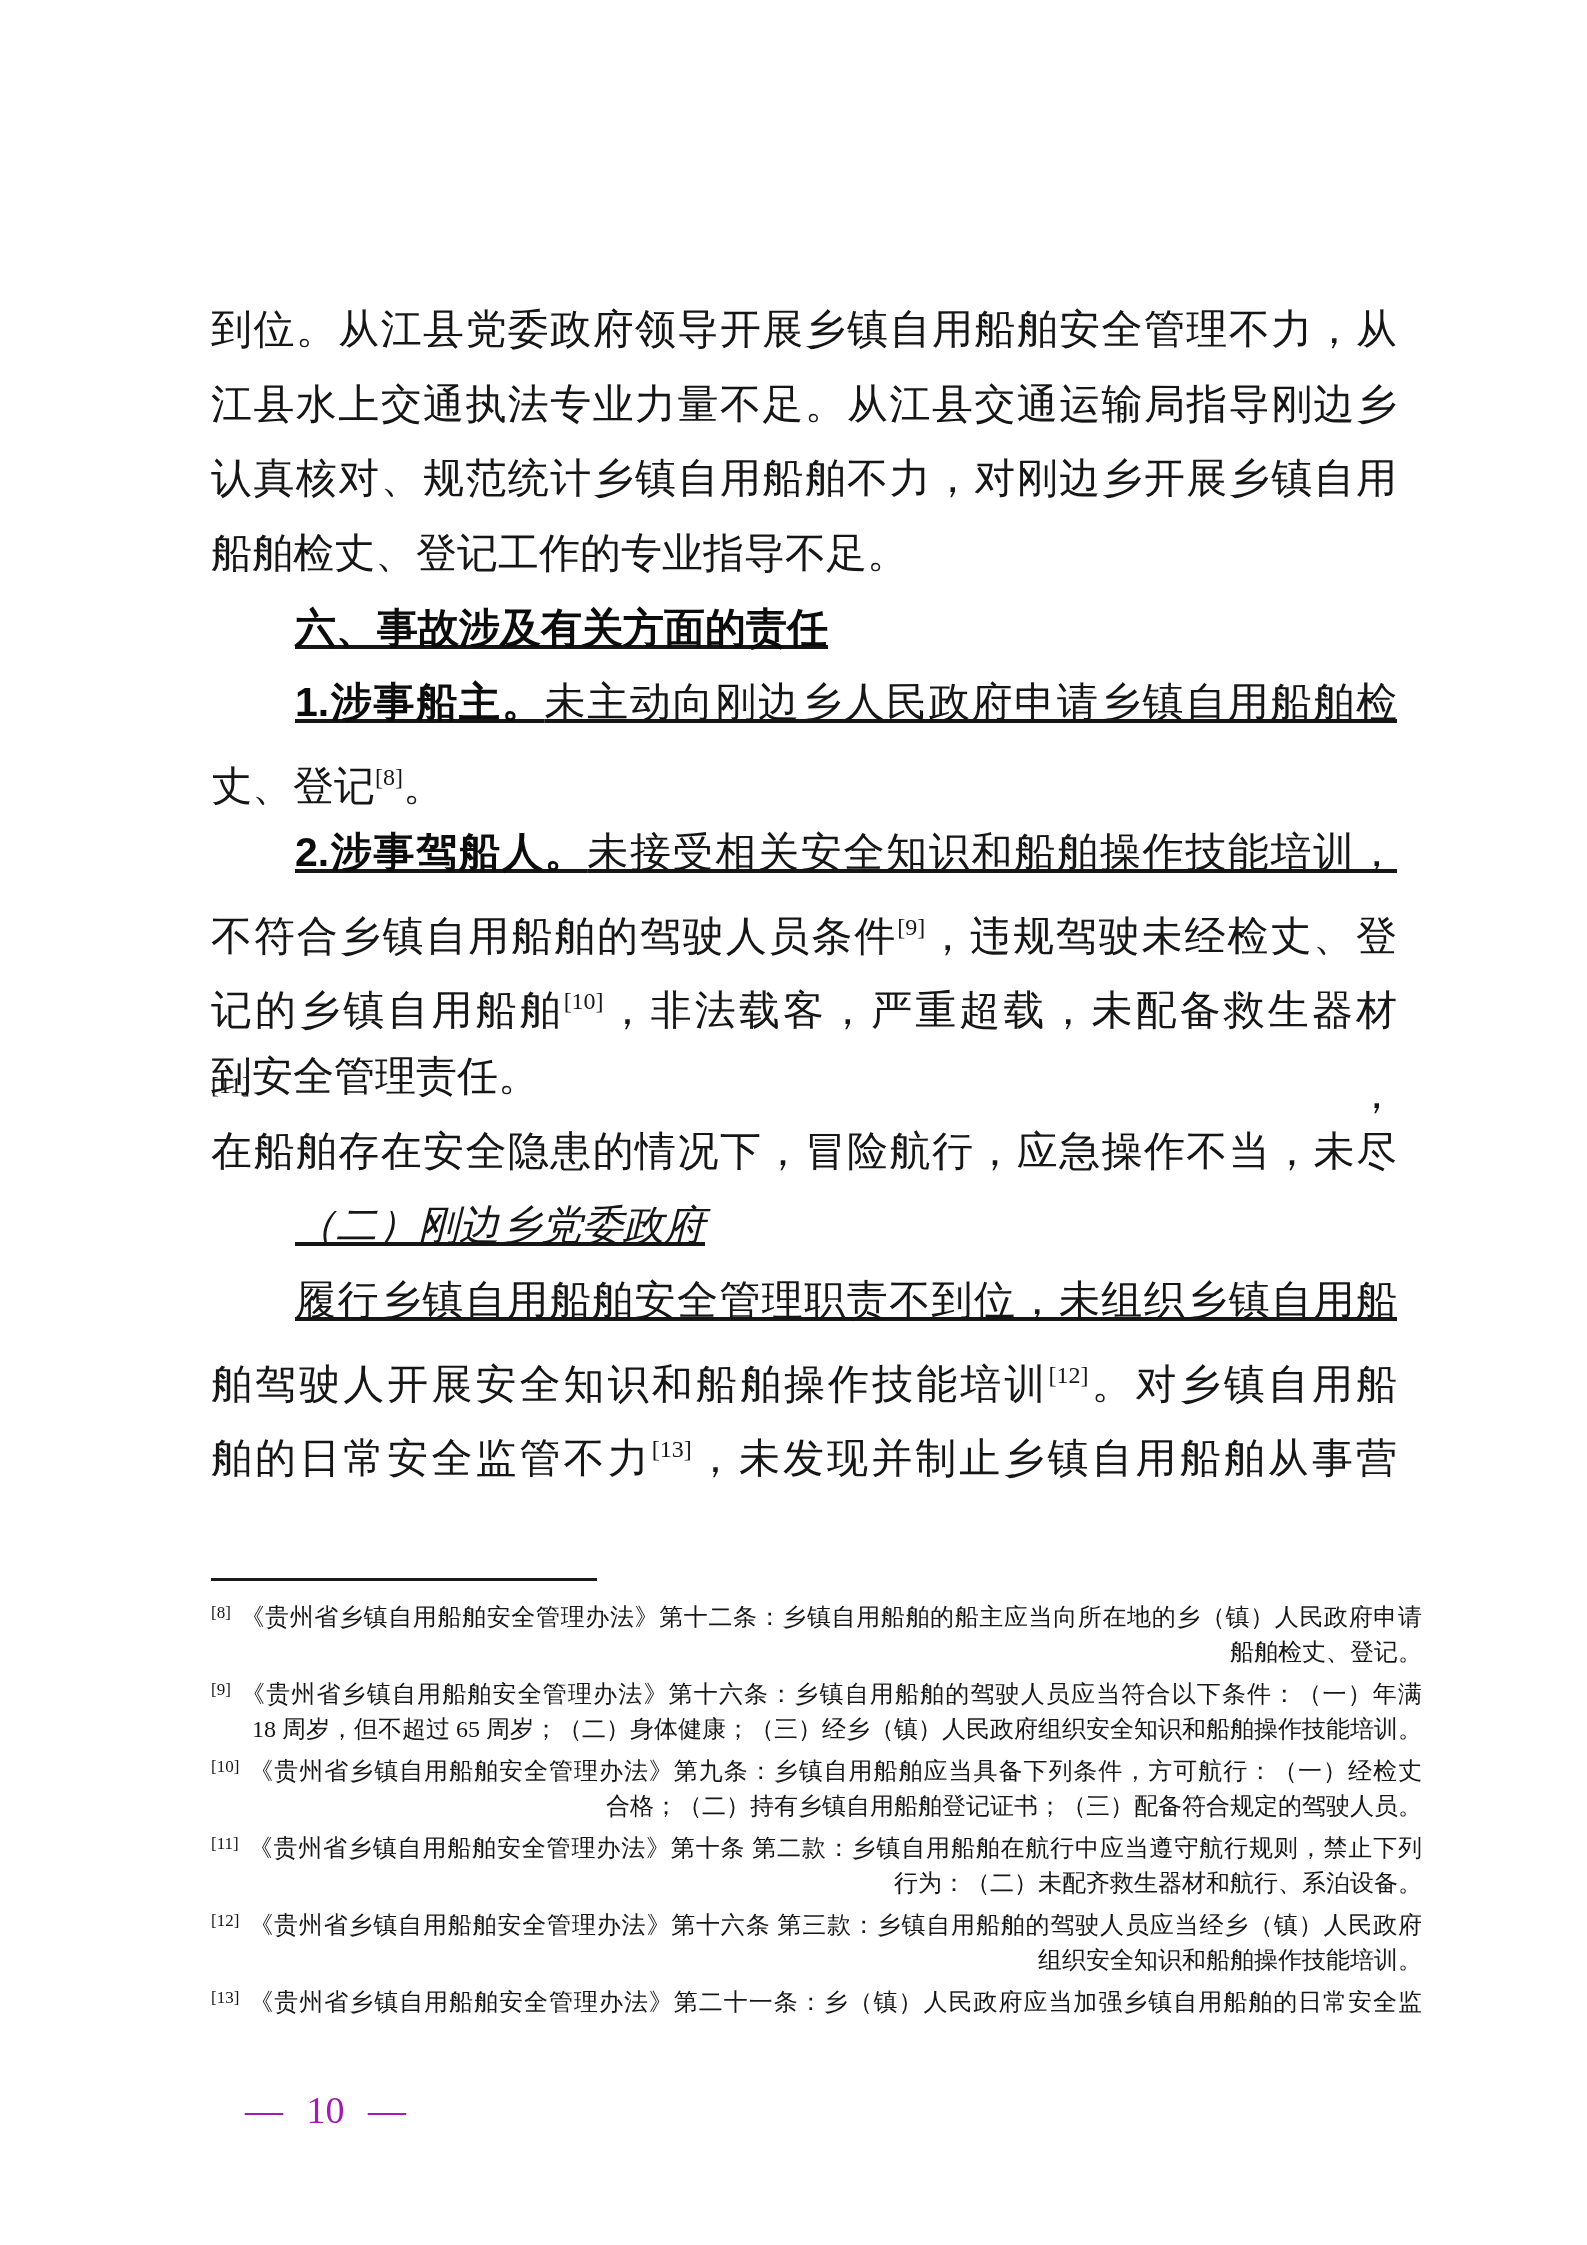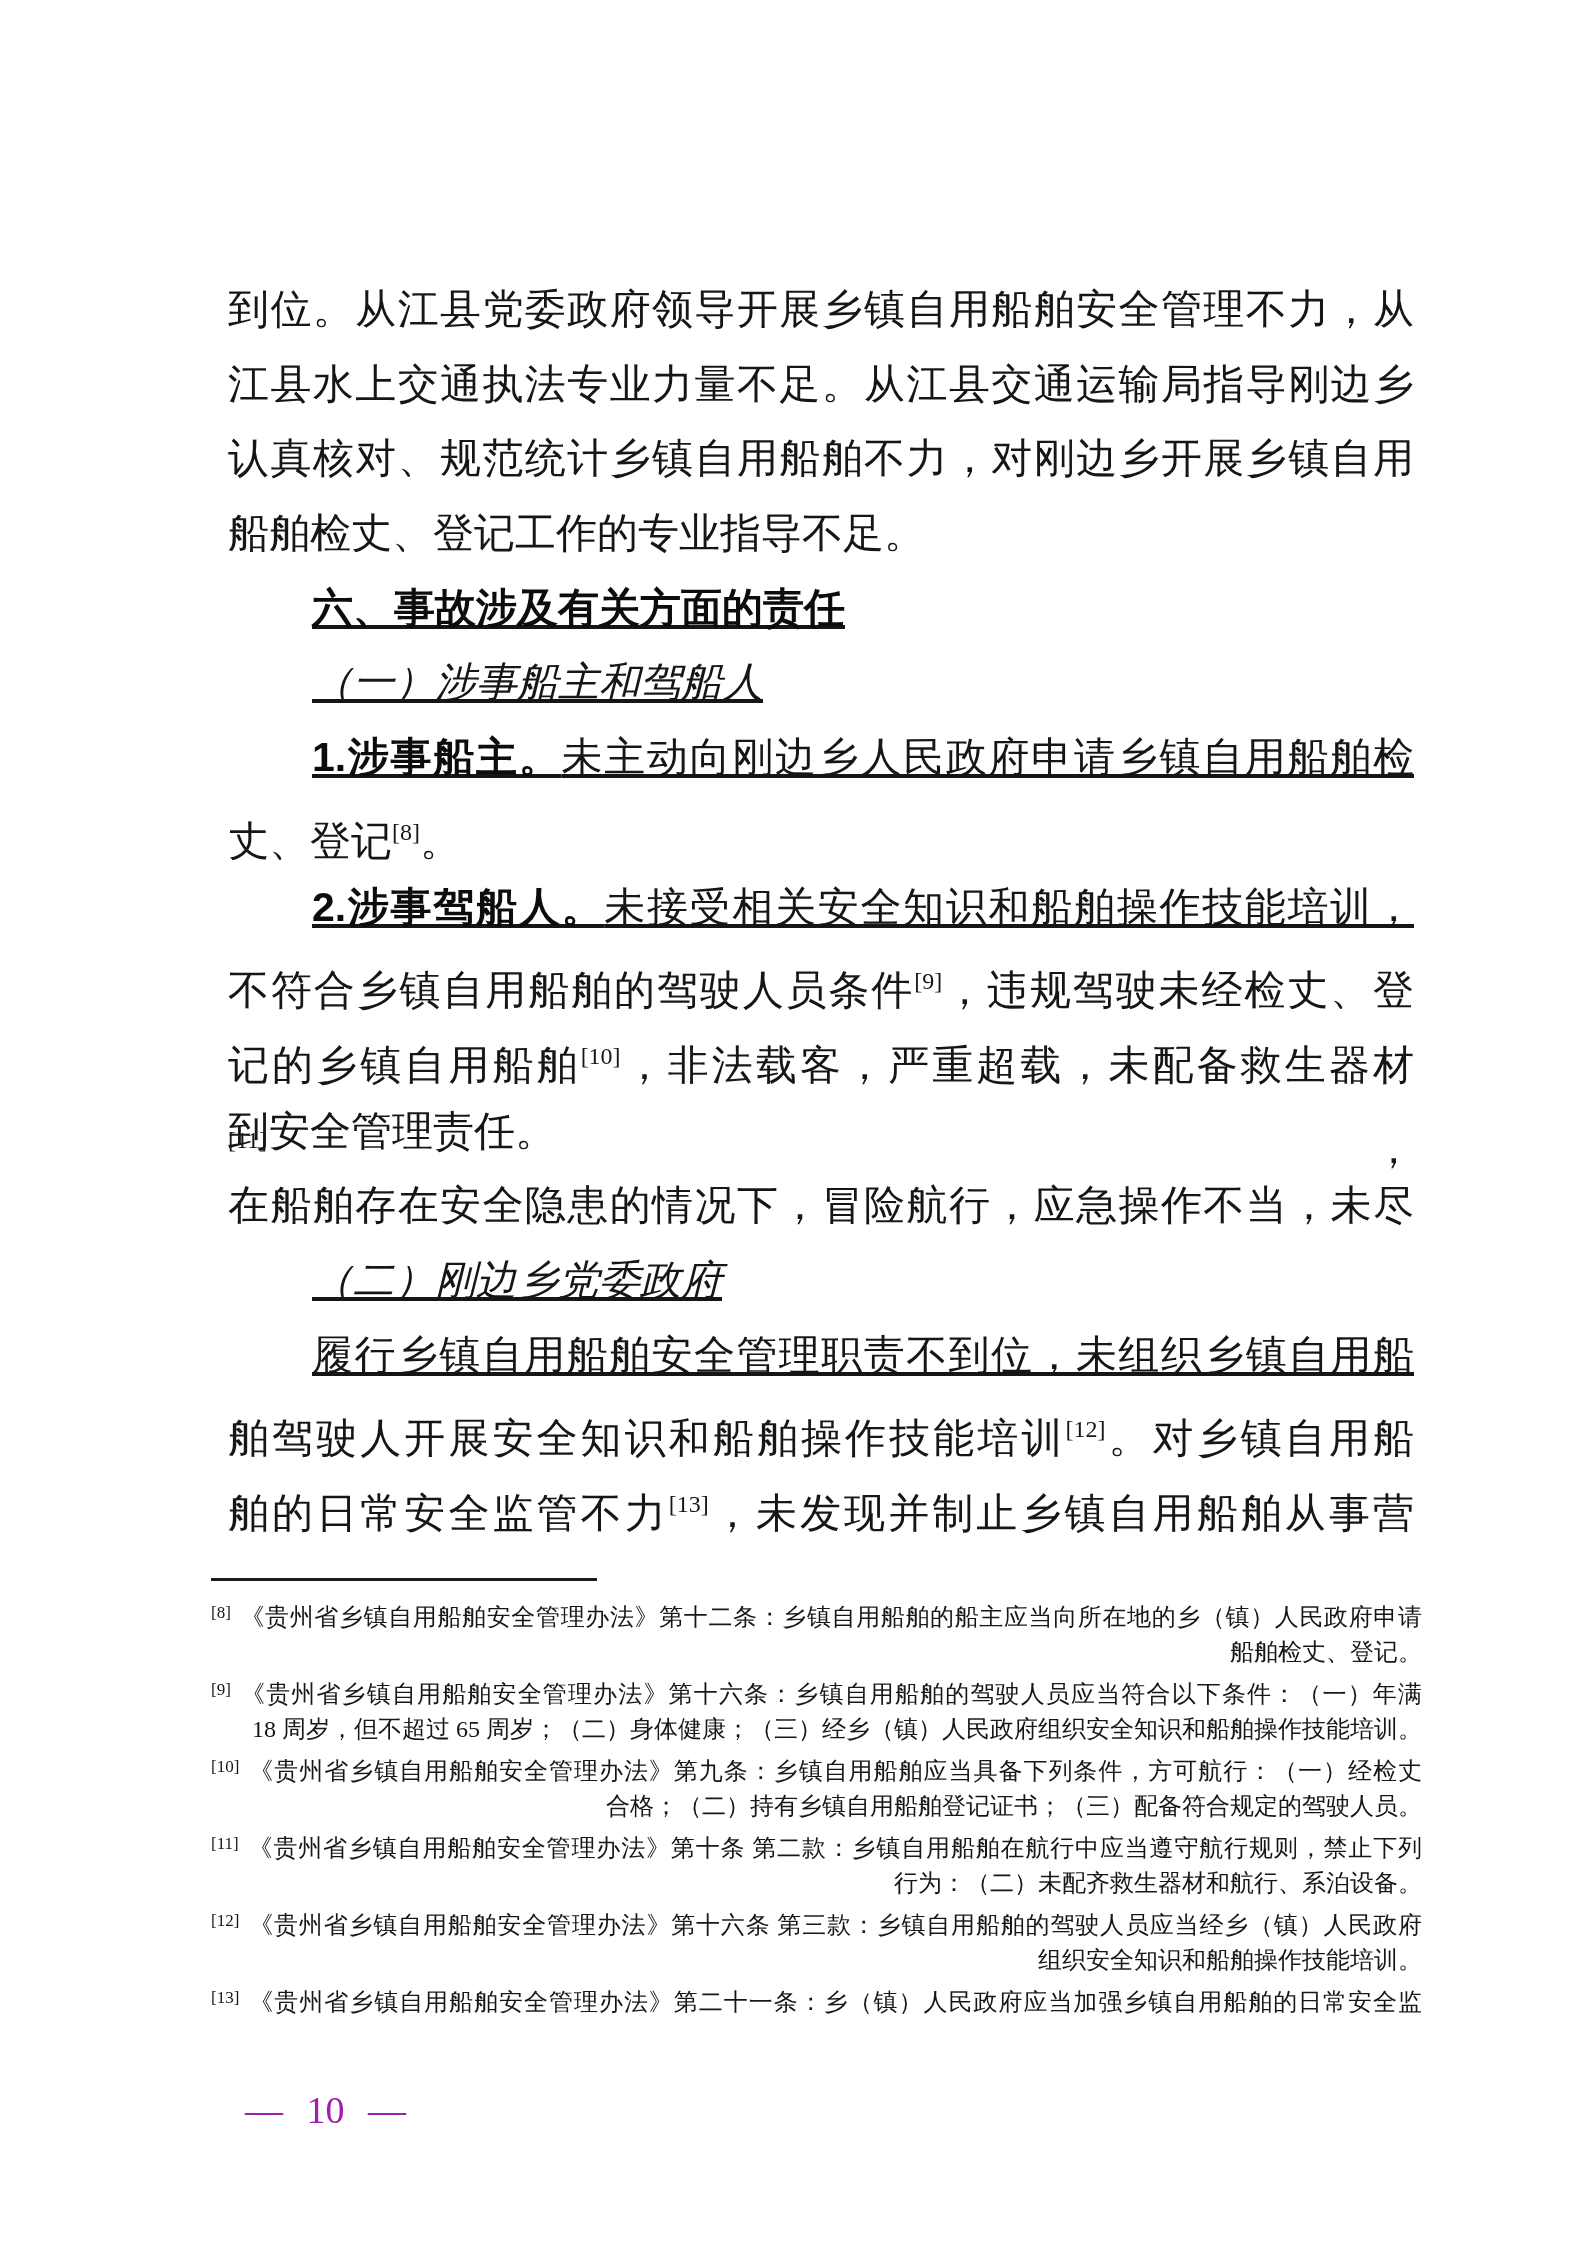--- a/index.html
+++ b/index.html
@@ -9,23 +9,22 @@
     height: 2245px;
     background: #ffffff;
     overflow: hidden;
     font-family: "Liberation Serif", "DejaVu Serif", serif;
     color: #161616;
   }
   
   .body-text {
     position: absolute;
     left: 211px;
-    top: 272px;
+    top: 292px;
     width: 1186px;
-    margin-left: 17px;
   }
   .bline {
     font-size: 41px;
     line-height: 74.7px;
     height: 74.7px;
     white-space: nowrap;
     text-align: left;
   }
   .bline.j {           
     white-space: normal;
@@ -93,21 +92,20 @@
 <body>
 
 <div class="page">
 
   <main class="body-text">
     <div class="bline j"><span>到位。从江县党委政府领导开展乡镇自用船舶安全管理不力，从</span></div>
     <div class="bline j"><span>江县水上交通执法专业力量不足。从江县交通运输局指导刚边乡</span></div>
     <div class="bline j"><span>认真核对、规范统计乡镇自用船舶不力，对刚边乡开展乡镇自用</span></div>
     <div class="bline"><span>船舶检丈、登记工作的专业指导不足。</span></div>
     <div class="bline ind"><span class="hei">六、事故涉及有关方面的责任</span></div>
-    <div class="bline ind"><span class="kai">（一）涉事船主和驾船人</span></div>
     <div class="bline j ind"><span class="hei">1.涉事船主。</span><span>未主动向刚边乡人民政府申请乡镇自用船舶检</span></div>
     <div class="bline"><span>丈、登记</span><span class="sup">[8]</span><span>。</span></div>
     <div class="bline j ind"><span class="hei">2.涉事驾船人。</span><span>未接受相关安全知识和船舶操作技能培训，</span></div>
     <div class="bline j"><span>不符合乡镇自用船舶的驾驶人员条件</span><span class="sup">[9]</span><span>，违规驾驶未经检丈、登</span></div>
     <div class="bline j"><span>记的乡镇自用船舶</span><span class="sup">[10]</span><span>，非法载客，严重超载，未配备救生器材</span><span class="sup">[11]</span><span>，</span></div>
     <div class="bline"><span>到安全管理责任。</span></div>
     <div class="bline j"><span>在船舶存在安全隐患的情况下，冒险航行，应急操作不当，未尽</span></div>
     <div class="bline ind"><span class="kai">（二）刚边乡党委政府</span></div>
     <div class="bline j ind"><span>履行乡镇自用船舶安全管理职责不到位，未组织乡镇自用船</span></div>
     <div class="bline j"><span>舶驾驶人开展安全知识和船舶操作技能培训</span><span class="sup">[12]</span><span>。对乡镇自用船</span></div>

